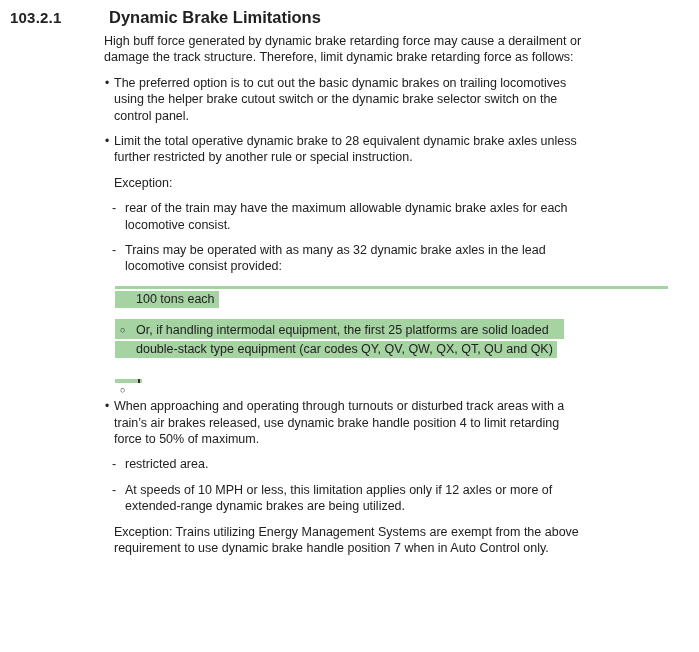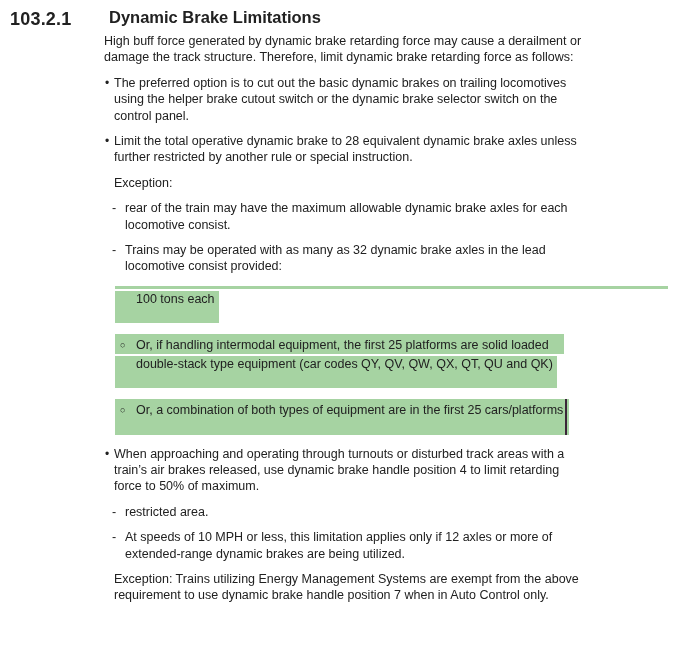--- a/index.html
+++ b/index.html
@@ -8,21 +8,21 @@
     font-family:"Liberation Sans","DejaVu Sans",sans-serif;
     color:#212121;
     -webkit-font-smoothing:antialiased;
   }
   .page { position:relative; width:699px; height:652px; box-sizing:border-box; padding-top:7px; overflow:hidden; }
   .content { margin-left:104px; width:584px; }
 
   .heading-row { position:relative; }
   .section-number {
     position:absolute; left:-94px; top:2px;
-    font-size:18px; font-weight:bold; letter-spacing:0.2px;
+    font-size:15px; font-weight:bold; letter-spacing:0.2px;
   }
   .section-title { font-size:16.5px; font-weight:bold; line-height:20px; padding-left:5px; }
 
   .block { margin-top:9px; }
   .block.intro { margin-top:6px; }
   .block.hl-block, .block.after-hl { margin-top:11px; }
 
   .line {
     position:relative;
     font-size:12.5px;
@@ -38,21 +38,21 @@
 
   
   .hl-line {
     background:#a6d3a2;
     margin-left:11px;
     padding-left:21px;
   }
   .hl-full  { box-sizing:border-box; width:553px; }
   .hl-fit   { display:inline-block; }
   .hl-first { padding-top:3px; }
-  .hl-last  { padding-bottom:16px; }
+  .hl-last  { padding-bottom:1px; }
   .hl-line .m-circle { left:5px; top:3px; font-size:9px; }
   .pr-lg { padding-right:15px; }
   .pr-sm { padding-right:4px; }
   .pr-caret { padding-right:6px; }
 
   .caret {
     position:absolute; top:0; bottom:0; right:2px; width:2px;
     background:#3a2438;
   }
 </style>
@@ -127,21 +127,20 @@
       </div>
       <div>
         <div class="line hl-line hl-fit hl-last pr-sm">double-stack type equipment (car codes QY, QV, QW, QX, QT, QU and QK)</div>
       </div>
     </div>
 
     <div class="block hl-block">
       <div>
         <div class="line hl-line hl-fit hl-first hl-last pr-caret">
           <span class="marker m-circle">○</span>
-          <span>Or, a combination of both types of equipment are in the first 25 cars/platforms</span>
           <span class="caret"></span>
         </div>
       </div>
     </div>
 
     <div class="block after-hl">
       <div class="line indent1">
         <span class="marker m-bullet">•</span>
         <span>When approaching and operating through turnouts or disturbed track areas with a</span>
       </div>

